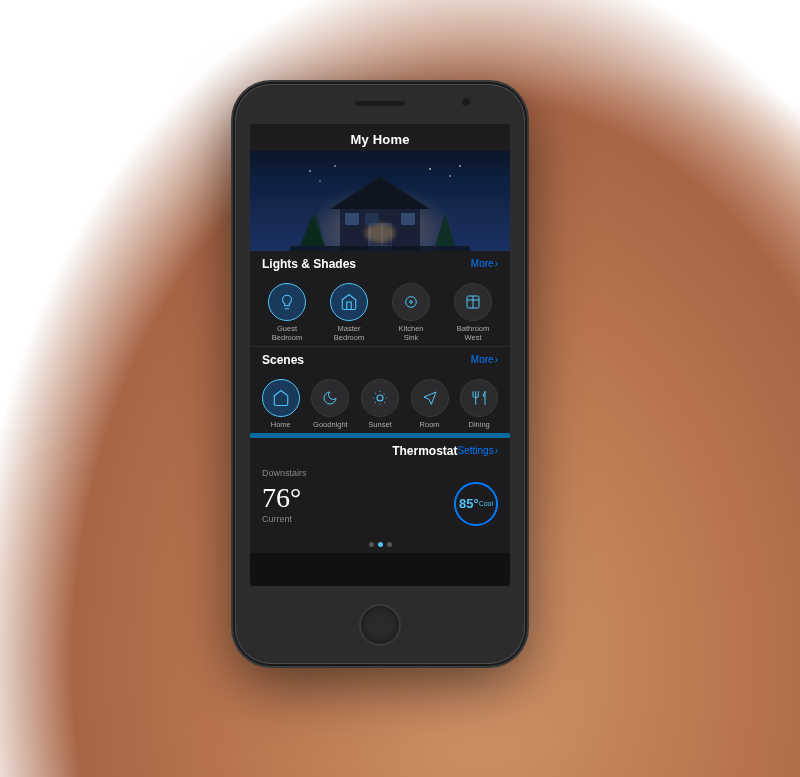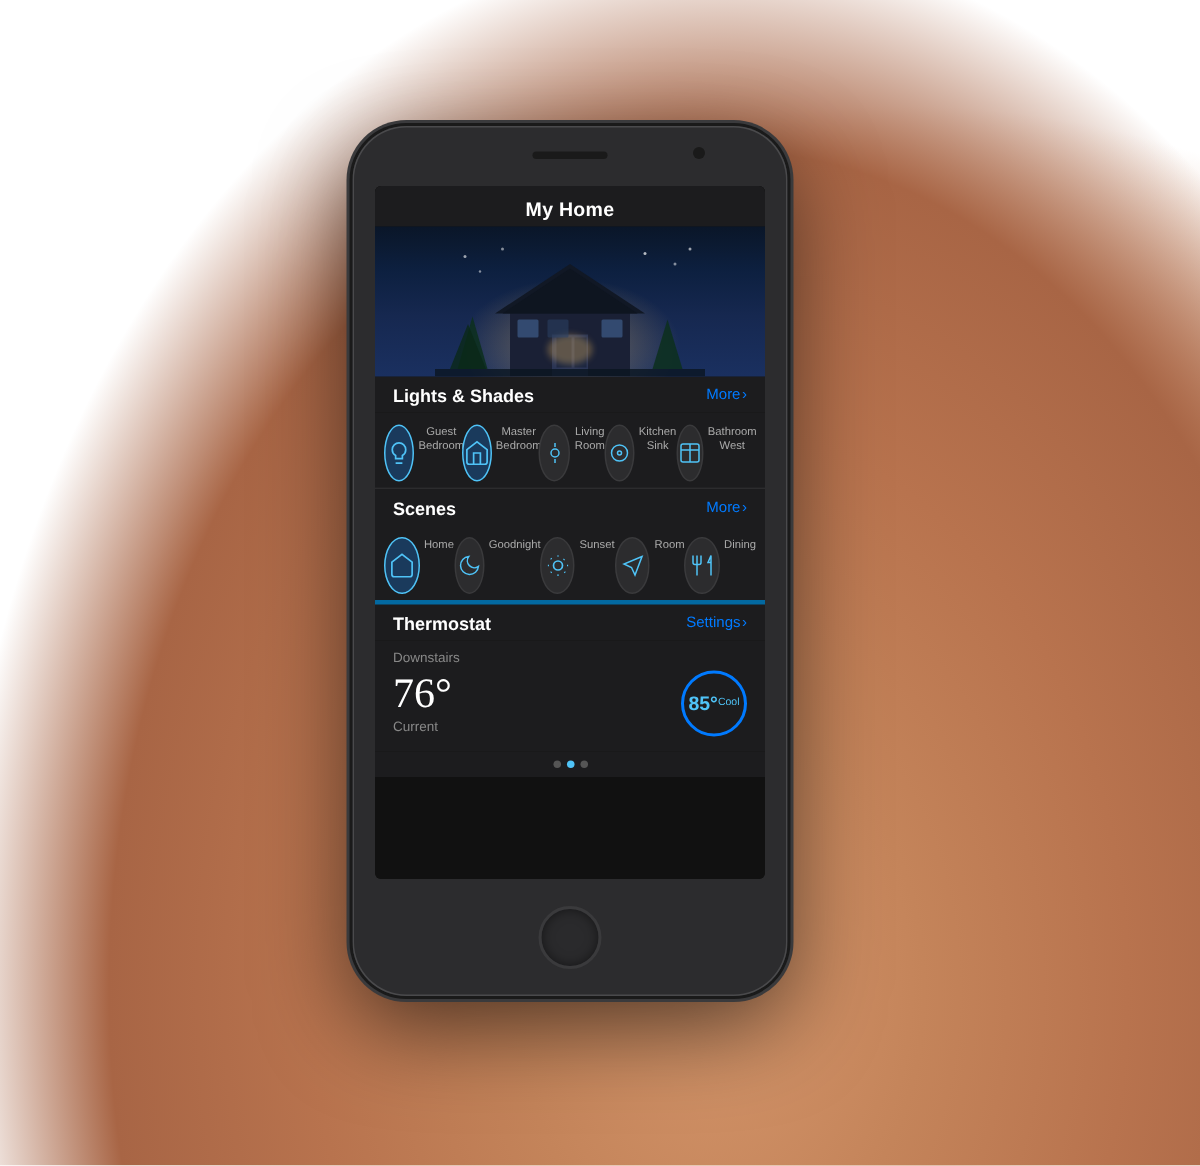--- a/index.html
+++ b/index.html
@@ -163,21 +163,22 @@
     
     .icon-grid {
       display: flex;
       justify-content: space-around;
       padding: 8px 6px 4px;
       background: #1c1c1e;
     }
 
     .icon-item {
       display: flex;
-      flex-direction: row;
+      flex-direction: column;
+      align-items: center;
       gap: 3px;
       min-width: 44px;
     }
 
     .icon-circle {
       width: 38px;
       height: 38px;
       border-radius: 50%;
       background: #2c2c2e;
       border: 1.5px solid #3a3a3c;
@@ -197,25 +198,25 @@
       color: #aaaaaa;
       font-size: 7.5px;
       text-align: center;
       line-height: 1.2;
       max-width: 42px;
     }
 
     
     .thermostat-header {
       display: flex;
-      justify-content: space-between;
+      justify-content: flex-end;
       align-items: center;
       padding: 6px 12px 4px;
       background: #1c1c1e;
-      border-top: 3px solid #0369a1;
+      border-top: 5px solid #0369a1;
     }
 
     .settings-link {
       color: #007aff;
       font-size: 10px;
       display: flex;
       align-items: center;
       gap: 1px;
     }
 
@@ -404,30 +405,20 @@
               <svg width="18" height="18" viewBox="0 0 24 24" fill="none" stroke="#4fc3f7" stroke-width="1.5">
                   <path d="M3 9l9-7 9 7v11a2 2 0 01-2 2H5a2 2 0 01-2-2V9z"></path>
                   <polyline points="9,22 9,12 15,12 15,22"></polyline>
                 </svg>
             </div>
             <div class="icon-label">Master<br>Bedroom</div>
           </div>
           <div class="icon-item">
             <div class="icon-circle">
               <svg width="16" height="16" viewBox="0 0 24 24" fill="none" stroke="#4fc3f7" stroke-width="1.5">
-                  <line x1="12" y1="2" x2="12" y2="6"></line>
-                  <line x1="12" y1="18" x2="12" y2="22"></line>
-                  <path d="M12 8a4 4 0 100 8 4 4 0 000-8z"></path>
-                </svg>
-            </div>
-            <div class="icon-label">Living<br>Room</div>
-          </div>
-          <div class="icon-item">
-            <div class="icon-circle">
-              <svg width="16" height="16" viewBox="0 0 24 24" fill="none" stroke="#4fc3f7" stroke-width="1.5">
                   <circle cx="12" cy="12" r="8"></circle>
                   <circle cx="12" cy="12" r="2"></circle>
                 </svg>
             </div>
             <div class="icon-label">Kitchen<br>Sink</div>
           </div>
           <div class="icon-item">
             <div class="icon-circle">
               <svg width="16" height="16" viewBox="0 0 24 24" fill="none" stroke="#4fc3f7" stroke-width="1.5">
                   <rect x="3" y="3" width="18" height="18" rx="2"></rect>

